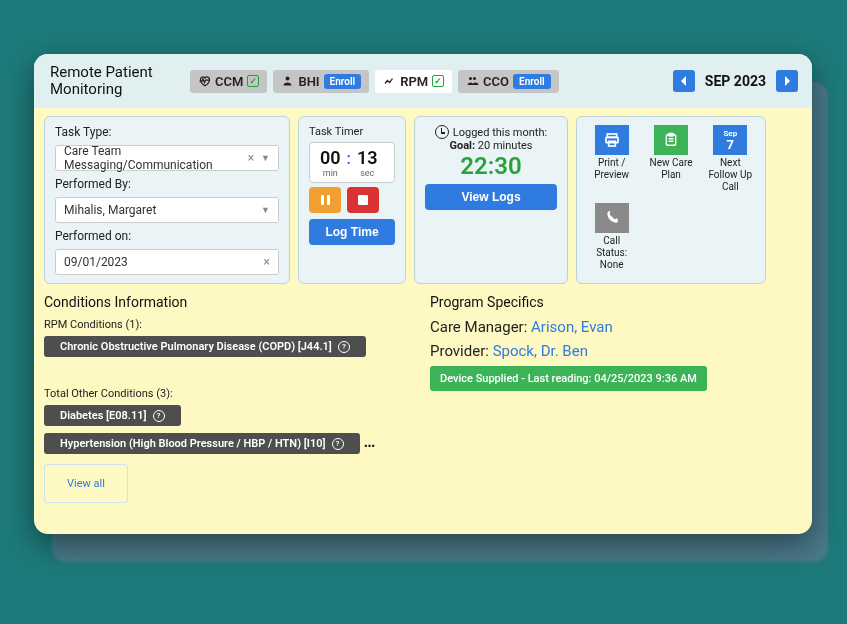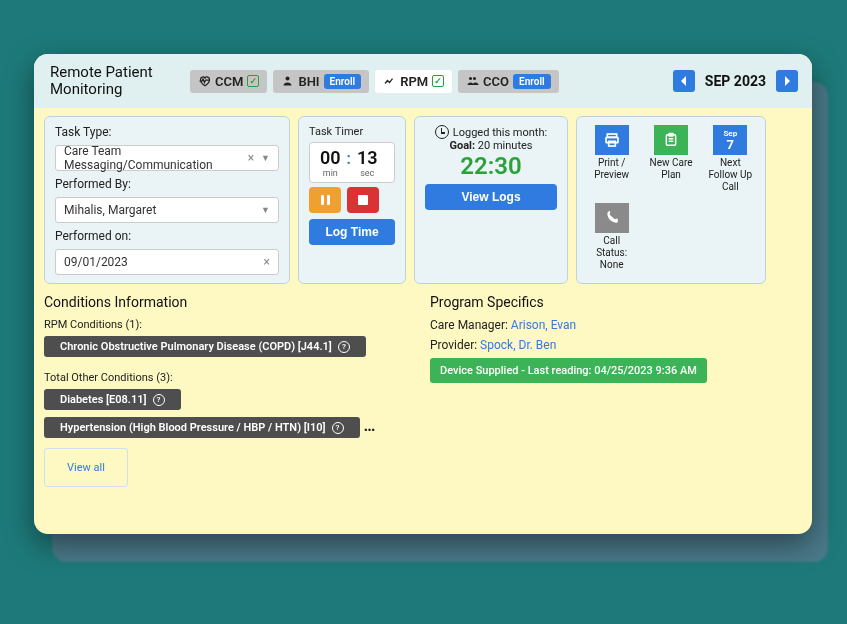--- a/index.html
+++ b/index.html
@@ -54,21 +54,21 @@
   .date-chip{ display:flex; flex-direction:column; align-items:center; line-height:1; }
   .date-chip .m{ font-size:8px; } .date-chip .d{ font-size:13px; font-weight:700;}
   .row2 { display:flex; padding:6px 10px 10px 10px; gap:14px; }
   .section { flex:1; }
   .sec-title { font-size:14px; color:#111; margin-bottom:8px; }
   .sub-lbl { font-size:11px; color:#222; margin-bottom:4px; }
   .chip { display:inline-flex; align-items:center; background:#4e4e4e; color:#fff; font-size:11px; font-weight:600; padding:4px 16px; border-radius:3px; gap:6px; margin-bottom:6px; }
   .chip .q { width:12px; height:12px; border:1.2px solid #fff; border-radius:50%; display:flex; align-items:center; justify-content:center; font-size:8px; }
   .ellipsis { display:inline-block; color:#222; font-weight:700; margin-left:4px; }
   .view-all { display:inline-block; border:1px solid #cfe0ef; color:#2f7be0; font-size:11px; padding:12px 22px; border-radius:3px; cursor:pointer; margin-top:4px;}
-  .kv { font-size:12px; color:#222; margin-bottom:6px; }
+  .kv { font-size:15px; color:#222; margin-bottom:6px; }
   .kv a { color:#2f7be0; text-decoration:none; cursor:pointer; }
   .device-pill { background:#3bb356; color:#fff; font-size:11px; font-weight:500; padding:6px 10px; border-radius:3px; display:inline-block;}
   svg{ display:block; }
 </style>
 </head>
 <body>
 
 <div class="shadow-card"></div>
 <div class="card">
 
@@ -229,21 +229,21 @@
   </div>
 
   <div class="row2">
     <div class="section">
       <div class="sec-title">Conditions Information</div>
       <div class="sub-lbl">RPM Conditions (1):</div>
       <div class="chip">
           <span>Chronic Obstructive Pulmonary Disease (COPD) [J44.1]</span>
           <span class="q">?</span>
         </div>
-      <div class="sub-lbl" style="margin-top:8px">Total Other Conditions (3):</div>
+      <div class="sub-lbl" style="margin-top:24px">Total Other Conditions (3):</div>
       <div class="chip">
           <span>Diabetes [E08.11]</span>
           <span class="q">?</span>
         </div><br>
       <div class="chip">
           <span>Hypertension (High Blood Pressure / HBP / HTN) [I10]</span>
           <span class="q">?</span>
         </div><span class="ellipsis">…</span><br>
       <span class="view-all">View all</span>
     </div>

